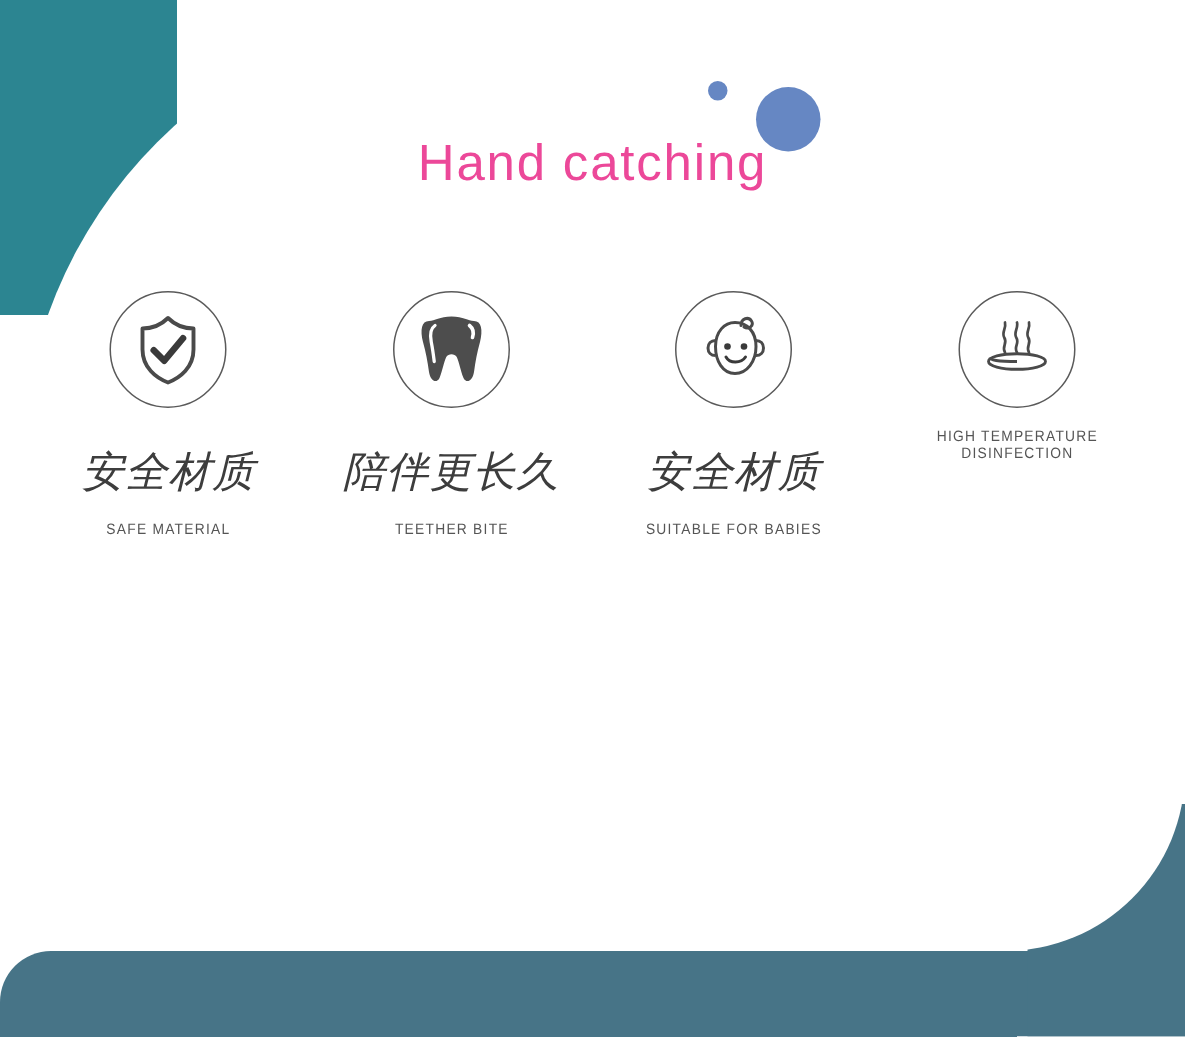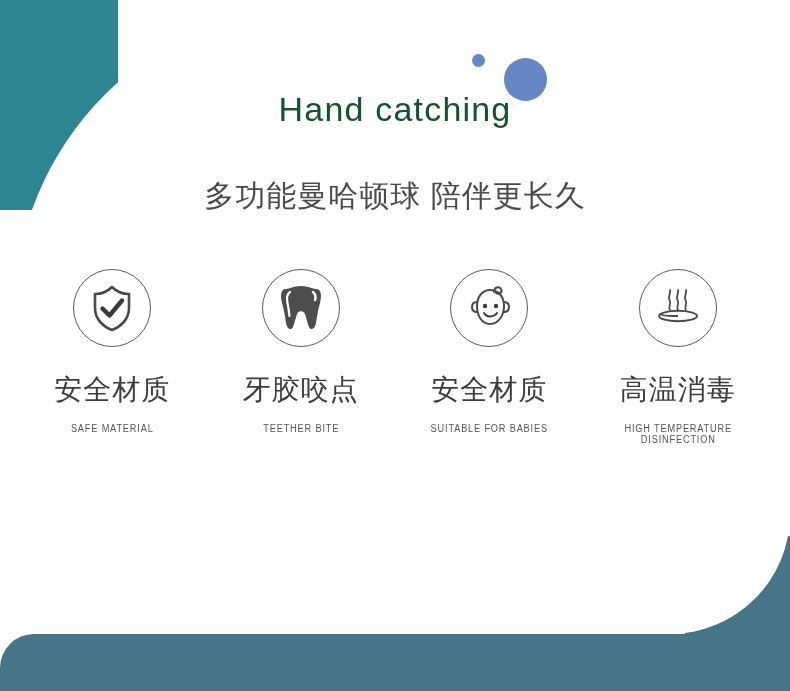--- a/index.html
+++ b/index.html
@@ -37,21 +37,21 @@
   .content{ position:relative; z-index:5; }
 
   .headline{
     text-align:center;
     padding-top:76px;
     position:relative;
   }
   .headline .line{
     font-size:34px;
     font-weight:400;
-    color:#14532d;
+    color:#ec4899;
     letter-spacing:1.2px;
     line-height:66px;
   }
 
   .dot-lg{
     position:absolute; left:504px; top:58px;
     width:43px; height:43px; border-radius:50%;
     background:#6687c3; z-index:-1;
   }
   .dot-sm{
@@ -82,20 +82,21 @@
     margin:0 auto;
     border:1.6px solid #5a5a5a;
     border-radius:50%;
     display:flex; align-items:center; justify-content:center;
   }
   .label-cn{
     margin-top:24px;
     font-size:28px;
     color:#3d3d3d;
     letter-spacing:1px;
+    font-style:italic;
   }
   .label-en{
     margin-top:14px;
     font-size:10px;
     color:#555555;
     letter-spacing:0.9px;
     transform:scaleX(0.92);
   }
 </style>
 </head>
@@ -108,21 +109,20 @@
 <div class="band-right-mask"></div>
 
 <div class="content">
 
   <div class="headline">
     <div class="dot-lg"></div>
     <div class="dot-sm"></div>
     <div class="line">Hand catching</div>
   </div>
 
-  <div class="subtitle">多功能曼哈顿球 陪伴更长久</div>
 
   <div class="features">
 
     <div class="feature">
       <div class="icon-ring">
         <svg width="46" height="48" viewBox="0 0 46 48">
           <path d="M23 3 C17 9 10 10 6 10 L6 24 C6 36 15 43 23 46 C31 43 40 36 40 24 L40 10 C36 10 29 9 23 3 Z" fill="none" stroke="#4a4a4a" stroke-width="2.6" stroke-linejoin="round"></path>
           <path d="M13.5 24.5 L20.5 31.5 L33 16.5" fill="none" stroke="#3a3a3a" stroke-width="4.4" stroke-linecap="round" stroke-linejoin="round"></path>
         </svg>
       </div>
@@ -133,21 +133,21 @@
     <div class="feature">
       <div class="icon-ring">
         <svg width="46" height="50" viewBox="0 0 46 50">
           <path d="M23 3 C15 3 12 6 8 6 C3 6 2 12 4 20 C6 27 7 33 8 40 C9 46 13 48 15 44 C17 39 18 33 19.5 30
                    C21 27.5 25 27.5 26.5 30 C28 33 29 39 31 44 C33 48 37 46 38 40 C39 33 40 27 42 20
                    C44 12 43 6 38 6 C34 6 31 3 23 3 Z" fill="#4d4d4d"></path>
           <path d="M12 9 C9 11 8.5 15 9.5 20 C10.5 25 11 29 11.5 33" fill="none" stroke="#ffffff" stroke-width="2.2" stroke-linecap="round"></path>
           <path d="M35 9 C37.5 11 38 14 37 17" fill="none" stroke="#ffffff" stroke-width="2.4" stroke-linecap="round"></path>
         </svg>
       </div>
-      <div class="label-cn">牙胶咬点</div>
+      <div class="label-cn">陪伴更长久</div>
       <div class="label-en">TEETHER BITE</div>
     </div>
 
     <div class="feature">
       <div class="icon-ring">
         <svg width="48" height="48" viewBox="0 0 48 48">
           <path d="M12 22 C12 12 18 6 25 6 C33 6 39 12 39 22 C39 32 33 40 25 40 C17 40 12 32 12 22 Z" fill="none" stroke="#4a4a4a" stroke-width="2"></path>
           <path d="M12 18 C9 18 7 20 7 23 C7 26 9 28 12 28" fill="none" stroke="#4a4a4a" stroke-width="2"></path>
           <path d="M39 18 C42 18 44 20 44 23 C44 26 42 28 39 28" fill="none" stroke="#4a4a4a" stroke-width="2"></path>
           <path d="M29 8 C29 3 34 2 36 5 C38 8 34 11 31 9" fill="none" stroke="#4a4a4a" stroke-width="2" stroke-linecap="round"></path>
@@ -163,18 +163,17 @@
     <div class="feature">
       <div class="icon-ring">
         <svg width="50" height="44" viewBox="0 0 50 44">
           <ellipse cx="25" cy="30" rx="19" ry="5.2" fill="none" stroke="#4a4a4a" stroke-width="1.9"></ellipse>
           <path d="M25 30 C12 30 7 29 7 27.5" fill="none" stroke="#4a4a4a" stroke-width="1.9"></path>
           <path d="M17 24 C14.5 20 19 18 16.5 14 C14.5 10.5 18 8 17 4" fill="none" stroke="#4a4a4a" stroke-width="1.8" stroke-linecap="round"></path>
           <path d="M25 24 C22.5 20 27 18 24.5 14 C22.5 10.5 26 8 25 4" fill="none" stroke="#4a4a4a" stroke-width="1.8" stroke-linecap="round"></path>
           <path d="M33 24 C30.5 20 35 18 32.5 14 C30.5 10.5 34 8 33 4" fill="none" stroke="#4a4a4a" stroke-width="1.8" stroke-linecap="round"></path>
         </svg>
       </div>
-      <div class="label-cn">高温消毒</div>
       <div class="label-en">HIGH TEMPERATURE DISINFECTION</div>
     </div>
 
   </div>
 </div>
 
 </body></html>

